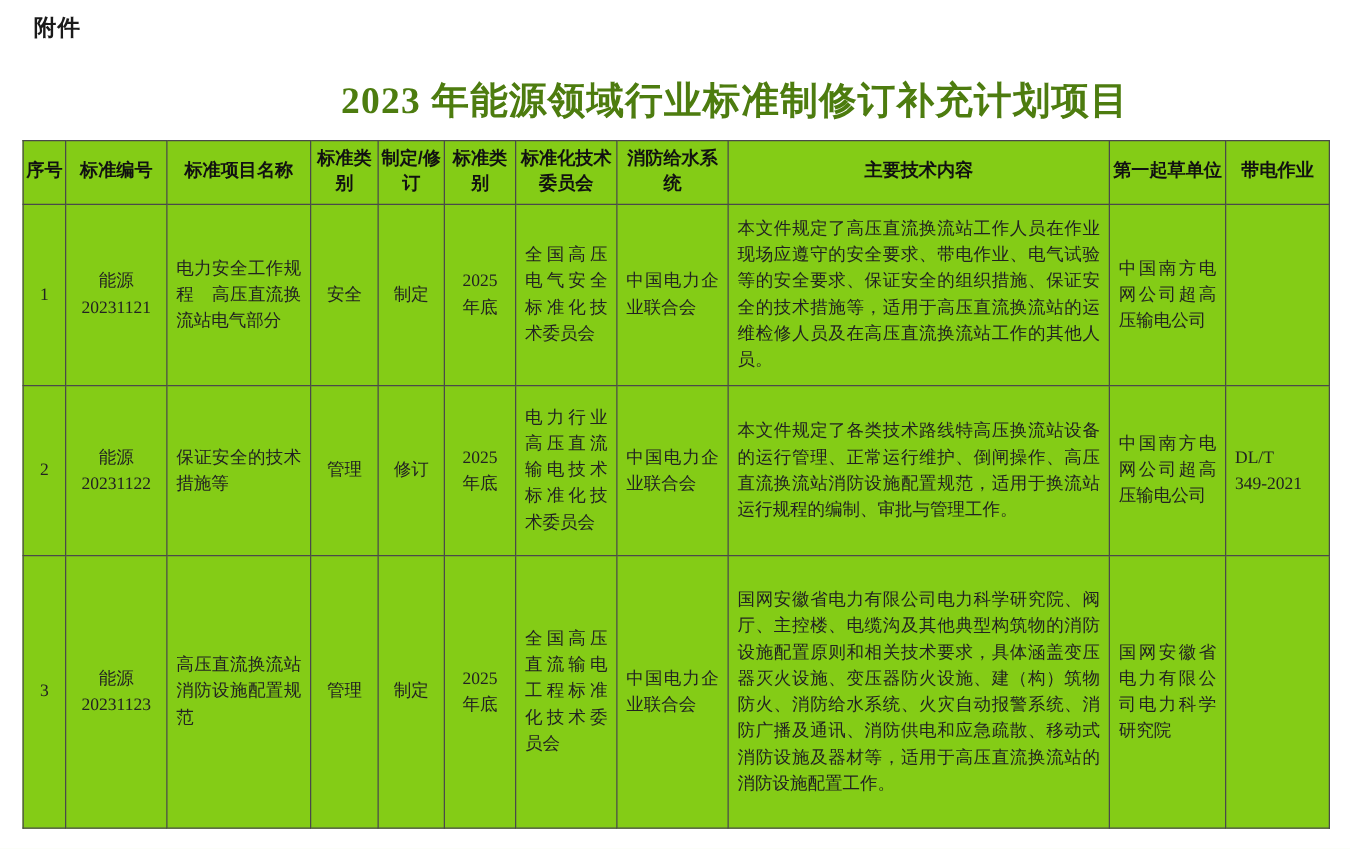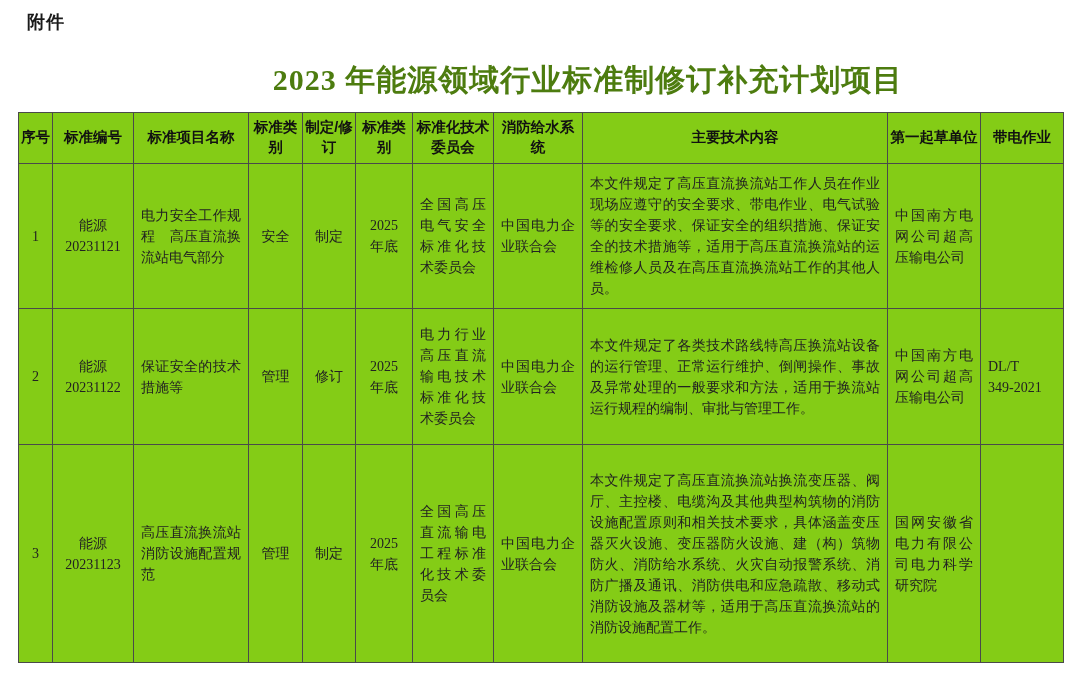--- a/index.html
+++ b/index.html
@@ -145,36 +145,36 @@
         <td class="c">2</td>
         <td class="c pre">能源
 20231122</td>
         <td class="j">保证安全的技术措施等</td>
         <td class="c">管理</td>
         <td class="c">修订</td>
         <td class="c pre">2025
 年底</td>
         <td class="j">电力行业高压直流输电技术标准化技术委员会</td>
         <td class="j">中国电力企业联合会</td>
-        <td class="content">本文件规定了各类技术路线特高压换流站设备的运行管理、正常运行维护、倒闸操作、事故及异常处理的一般要求和方法，适用于换流站运行规程的编制、审批与管理工作。</td>
+        <td class="content">本文件规定了各类技术路线特高压换流站设备的运行管理、正常运行维护、倒闸操作、高压直流换流站消防设施配置规范，适用于换流站运行规程的编制、审批与管理工作。</td>
         <td class="j">中国南方电网公司超高压输电公司</td>
         <td class="pre">DL/T
 349-2021</td>
       </tr>
       <tr class="row-3">
         <td class="c">3</td>
         <td class="c pre">能源
 20231123</td>
         <td class="j">高压直流换流站消防设施配置规范</td>
         <td class="c">管理</td>
         <td class="c">制定</td>
         <td class="c pre">2025
 年底</td>
         <td class="j">全国高压直流输电工程标准化技术委员会</td>
         <td class="j">中国电力企业联合会</td>
-        <td class="content">本文件规定了高压直流换流站换流变压器、阀厅、主控楼、电缆沟及其他典型构筑物的消防设施配置原则和相关技术要求，具体涵盖变压器灭火设施、变压器防火设施、建（构）筑物防火、消防给水系统、火灾自动报警系统、消防广播及通讯、消防供电和应急疏散、移动式消防设施及器材等，适用于高压直流换流站的消防设施配置工作。</td>
+        <td class="content">国网安徽省电力有限公司电力科学研究院、阀厅、主控楼、电缆沟及其他典型构筑物的消防设施配置原则和相关技术要求，具体涵盖变压器灭火设施、变压器防火设施、建（构）筑物防火、消防给水系统、火灾自动报警系统、消防广播及通讯、消防供电和应急疏散、移动式消防设施及器材等，适用于高压直流换流站的消防设施配置工作。</td>
         <td class="j">国网安徽省电力有限公司电力科学研究院</td>
         <td class="pre"></td>
       </tr>
     </tbody>
   </table>
 
 </div>
 
 </body></html>

